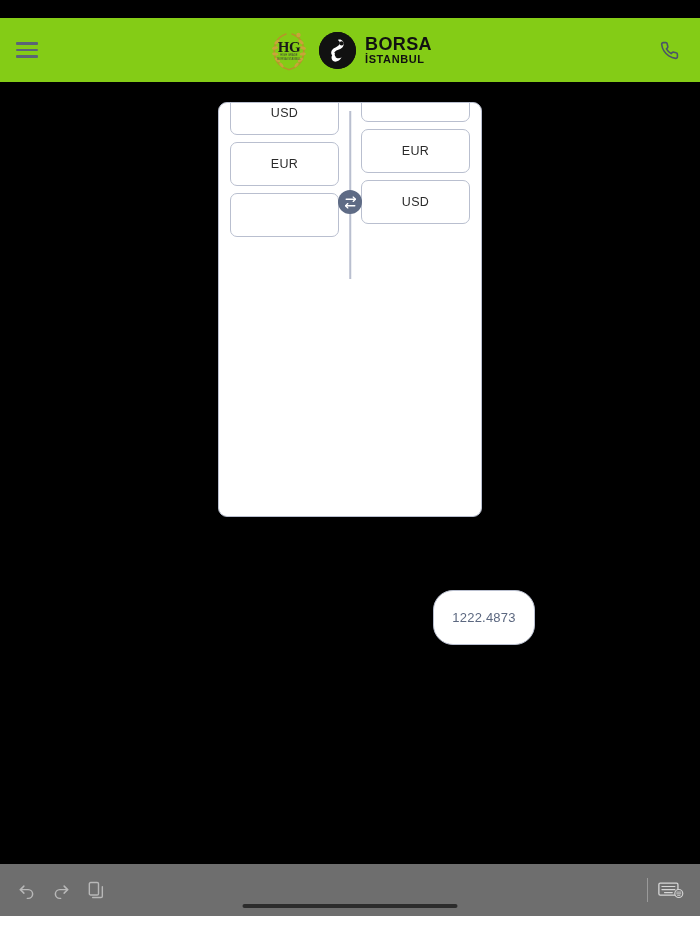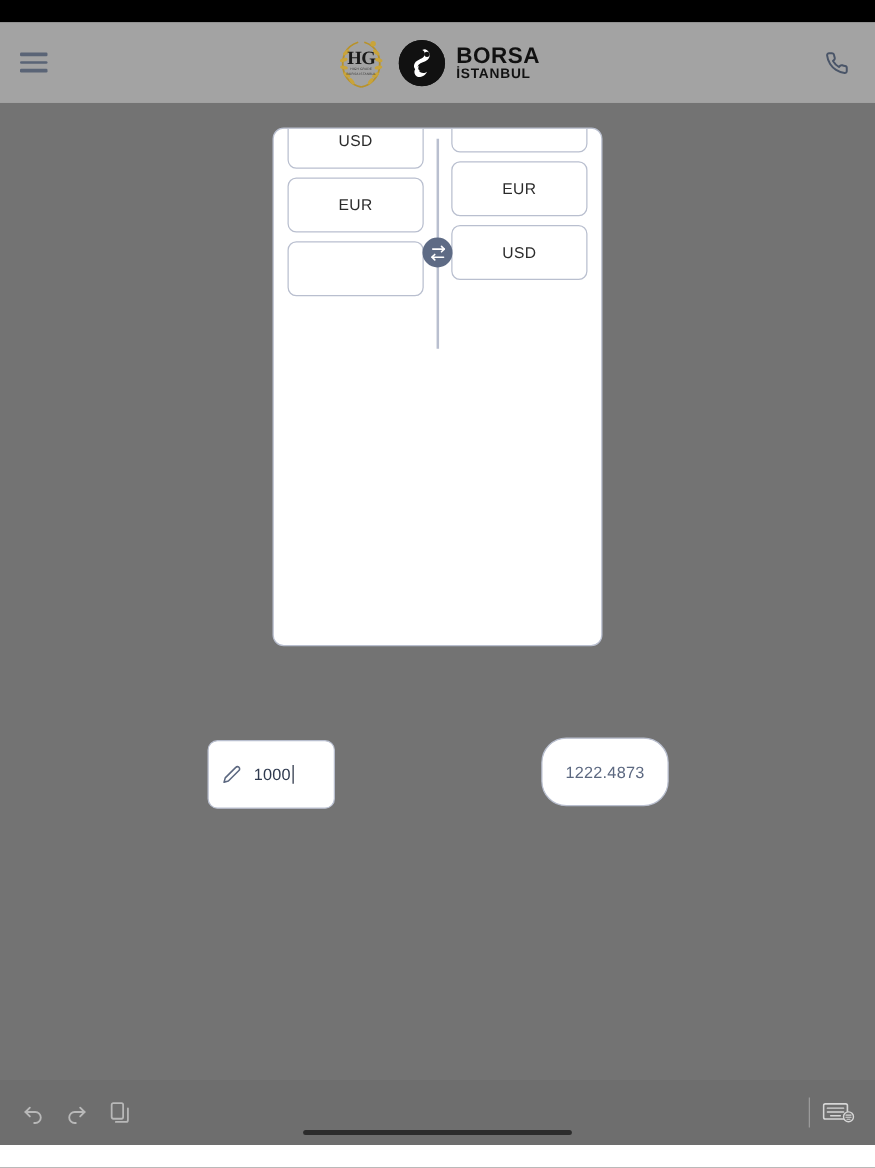--- a/index.html
+++ b/index.html
@@ -20,21 +20,21 @@
   .status-bar {
     height: 18px;
     width: 100%;
     background: #000000;
   }
 
   
   .app-header {
     height: 64px;
     width: 100%;
-    background: #a3a3a3;
+    background: #84cc16;
     display: flex;
     align-items: center;
     justify-content: space-between;
     padding: 0 16px;
     position: relative;
   }
 
   .hamburger {
     width: 26px;
     height: 26px;
@@ -125,21 +125,21 @@
     display: flex;
     align-items: center;
     justify-content: center;
     cursor: pointer;
   }
 
   
   .content {
     position: relative;
     height: 834px;
-    background: #737373;
+    background: #000000;
   }
 
   .converter-card {
     position: absolute;
     left: 218px;
     top: 20px;
     width: 264px;
     height: 415px;
     border: 1px solid #b9bfcf;
     border-radius: 9px;
@@ -391,28 +391,20 @@
           <polyline points="17 2 21 6 17 10"></polyline>
           <line x1="21" y1="6" x2="4" y2="6"></line>
           <polyline points="7 14 3 18 7 22"></polyline>
           <line x1="3" y1="18" x2="20" y2="18"></line>
         </svg>
       </div>
 
     </div>
   </div>
 
-  <div class="amount-input">
-    <span style="display:flex;">
-      <svg width="15" height="15" viewBox="0 0 24 24" fill="none" stroke="#5c6880" stroke-width="2" stroke-linecap="round" stroke-linejoin="round">
-        <path d="M17 3a2.83 2.83 0 1 1 4 4L7.5 20.5 2 22l1.5-5.5L17 3z"></path>
-      </svg>
-    </span>
-    <span class="amount-value"><span>1000</span><span class="caret"></span></span>
-  </div>
 
   <div class="result-box">
     <span class="result-value">1222.4873</span>
   </div>
 
   <div class="nav-bar">
 
     <div class="nav-left">
       <span class="nav-icon">
         <svg width="21" height="21" viewBox="0 0 24 24" fill="none" stroke="#b8b8b8" stroke-width="1.7" stroke-linecap="round" stroke-linejoin="round">

